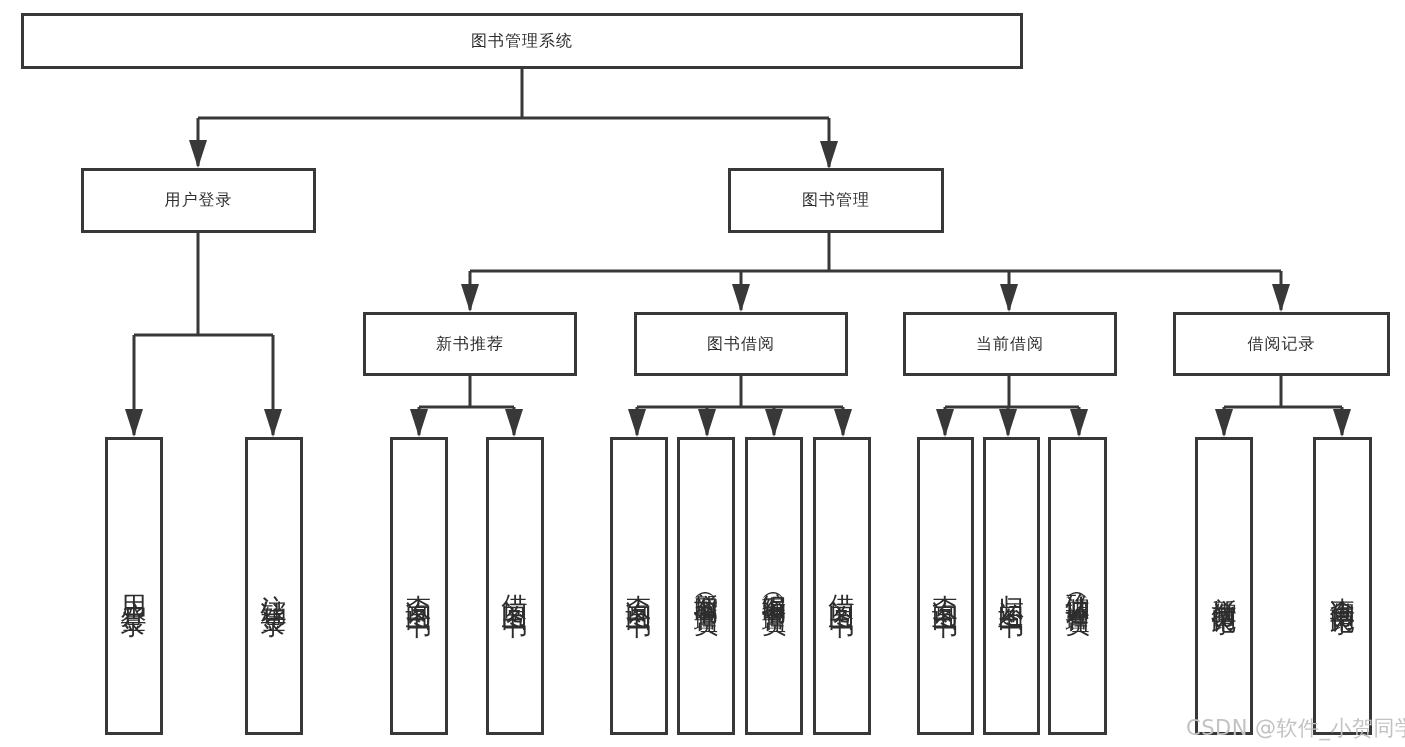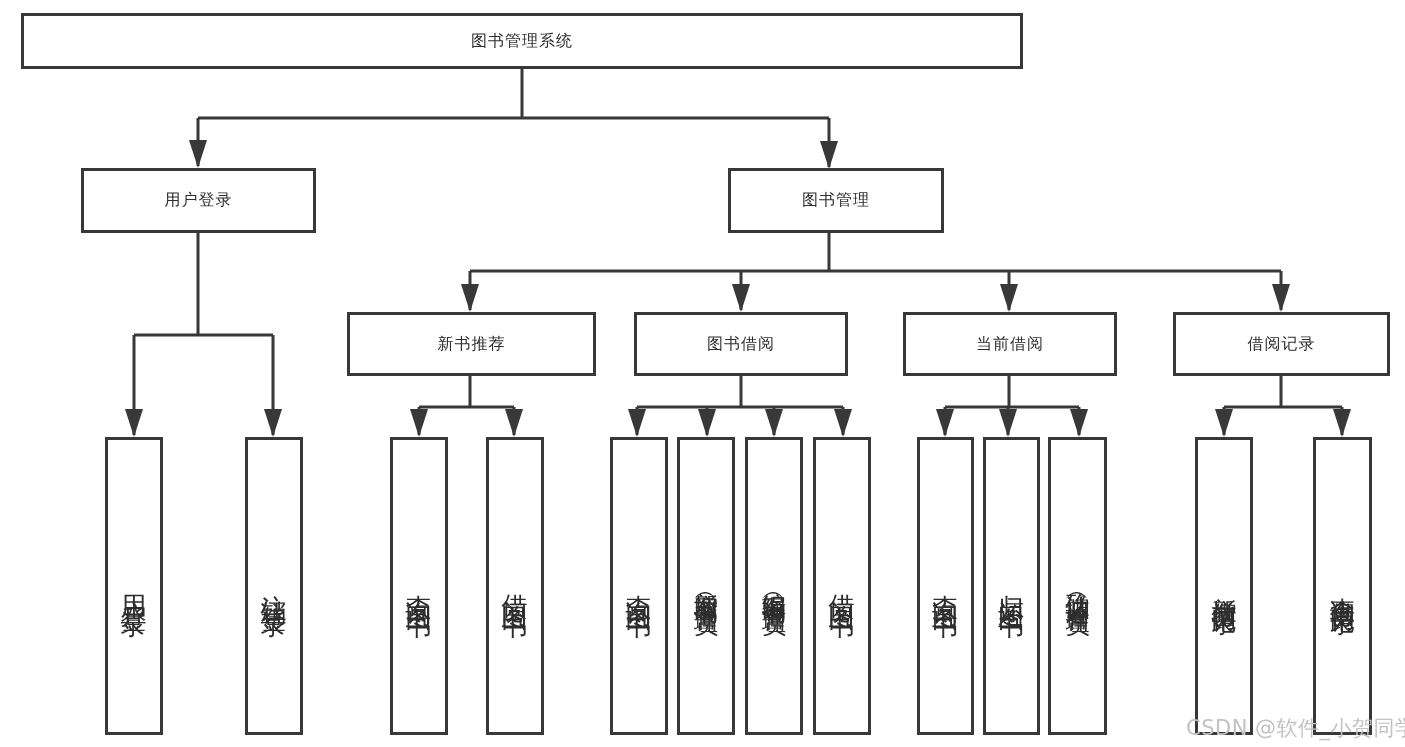--- a/index.html
+++ b/index.html
@@ -85,21 +85,21 @@
       <path d="M1215,409 h18 L1224,437 z"></path>
       <path d="M1333,409 h18 L1342,437 z"></path>
     </g>
   </svg>
 
   <div class="box hbox" style="left:21px;top:13px;width:1002px;height:56px;">图书管理系统</div>
 
   <div class="box hbox" style="left:81px;top:168px;width:235px;height:65px;">用户登录</div>
   <div class="box hbox" style="left:712px;top:168px;width:216px;height:65px;margin-left:16px;">图书管理</div>
 
-  <div class="box hbox" style="left:347px;top:312px;width:249px;height:64px;">新书推荐</div>
+  <div class="box hbox" style="left:363px;top:312px;width:214px;height:64px;">新书推荐</div>
   <div class="box hbox" style="left:903px;top:312px;width:214px;height:64px;">当前借阅</div>
   <div class="box hbox" style="left:634px;top:312px;width:214px;height:64px;">图书借阅</div>
   <div class="box hbox" style="left:1173px;top:312px;width:217px;height:64px;">借阅记录</div>
 
   <div class="box vbox" style="left:105px;top:437px;width:58px;height:298px;">用户登录</div>
   <div class="box vbox" style="left:245px;top:437px;width:58px;height:298px;">注销登录</div>
 
   <div class="box vbox" style="left:390px;top:437px;width:58px;height:298px;">查询图书</div>
   <div class="box vbox" style="left:486px;top:437px;width:58px;height:298px;">借阅图书</div>
 

